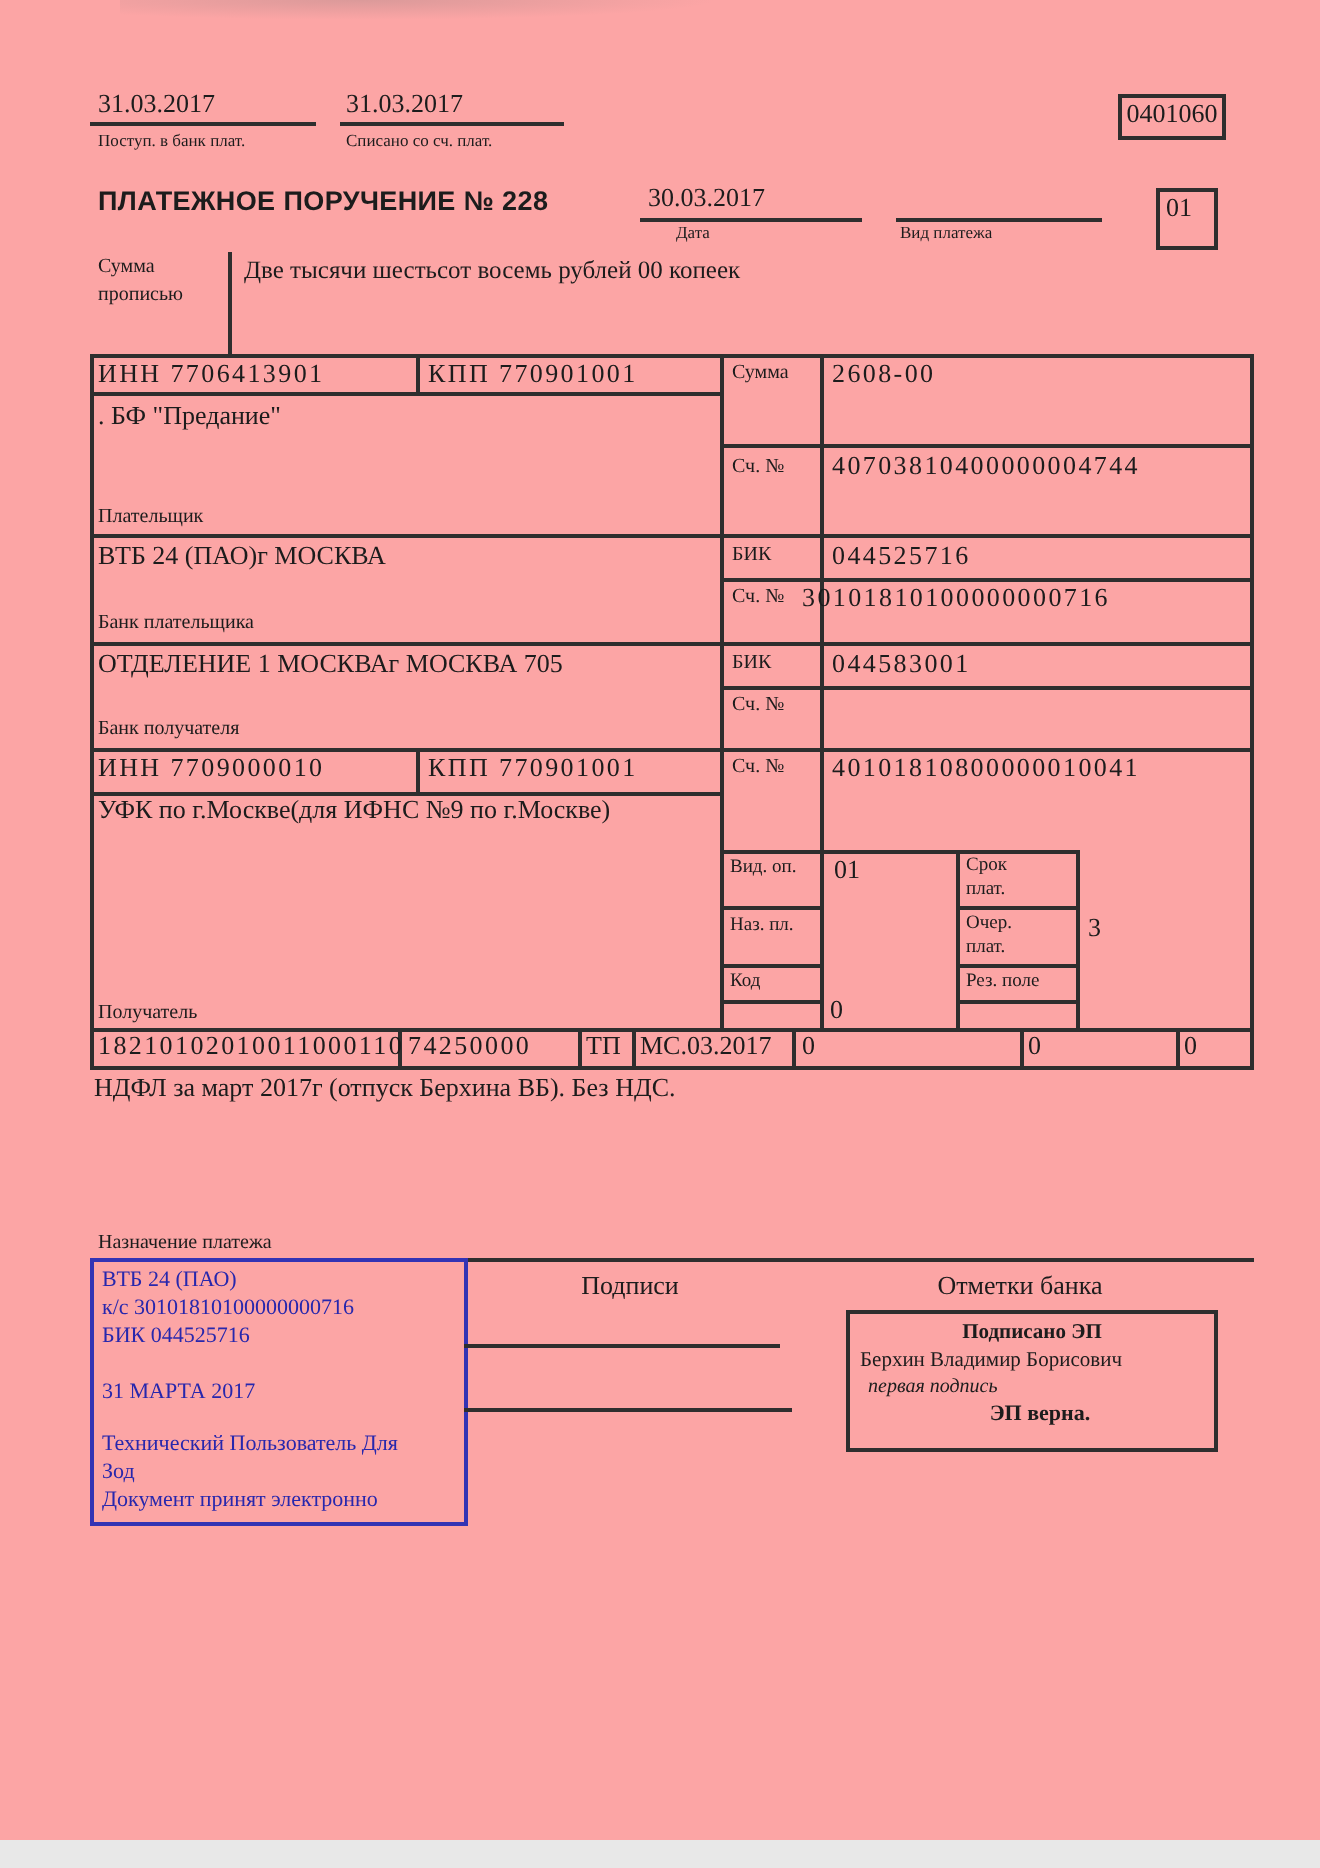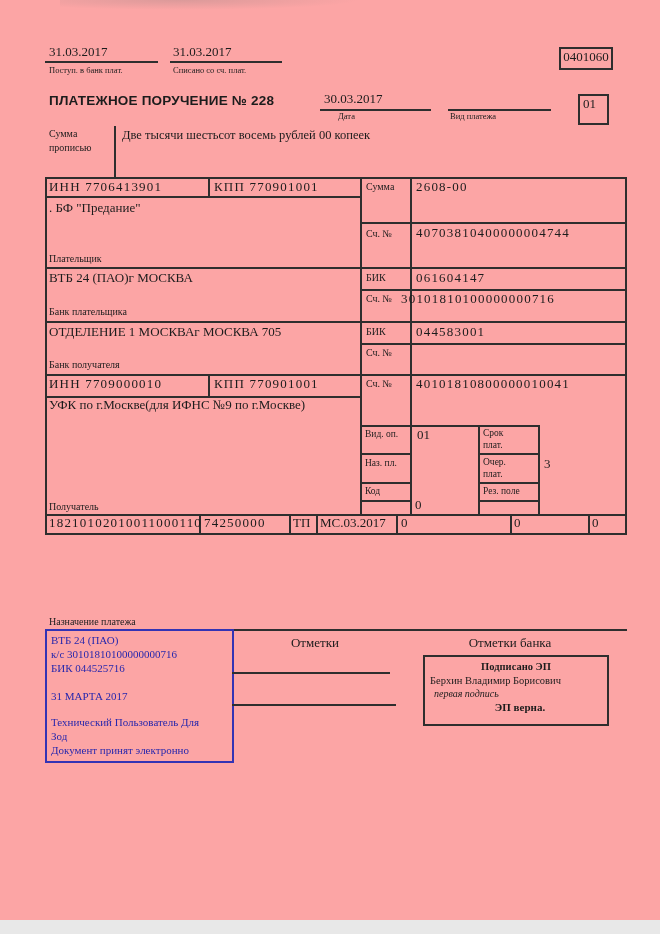--- a/index.html
+++ b/index.html
@@ -98,21 +98,21 @@
   <div class="txt fs-val ls" style="left:214px;top:180px;">КПП 770901001</div>
   <div class="txt fs-label" style="left:366px;top:181px;">Сумма</div>
   <div class="txt fs-val ls" style="left:416px;top:180px;">2608-00</div>
   <div class="txt fs-val" style="left:49px;top:201px;">. БФ "Предание"</div>
   <div class="txt fs-label" style="left:366px;top:228px;">Сч. №</div>
   <div class="txt fs-val ls" style="left:416px;top:226px;">40703810400000004744</div>
   <div class="txt fs-label" style="left:49px;top:253px;">Плательщик</div>
 
   <div class="txt fs-val" style="left:49px;top:271px;">ВТБ 24 (ПАО)г МОСКВА</div>
   <div class="txt fs-label" style="left:366px;top:272px;">БИК</div>
-  <div class="txt fs-val ls" style="left:416px;top:271px;">061604147</div>
+  <div class="txt fs-val ls" style="left:416px;top:271px;">044525716</div>
   <div class="txt fs-label" style="left:366px;top:293px;">Сч. №</div>
   <div class="txt fs-val ls" style="left:401px;top:292px;">30101810100000000716</div>
   <div class="txt fs-label" style="left:49px;top:306px;">Банк плательщика</div>
 
   <div class="txt fs-val" style="left:49px;top:325px;">ОТДЕЛЕНИЕ 1 МОСКВАг МОСКВА 705</div>
   <div class="txt fs-label" style="left:366px;top:326px;">БИК</div>
   <div class="txt fs-val ls" style="left:416px;top:325px;">044583001</div>
   <div class="txt fs-label" style="left:366px;top:347px;">Сч. №</div>
   <div class="txt fs-label" style="left:49px;top:359px;">Банк получателя</div>
 
@@ -136,33 +136,34 @@
   <div class="txt fs-val" style="left:415px;top:498px;">0</div>
 
   <div class="txt fs-val ls" style="left:49px;top:516px;">18210102010011000110</div>
   <div class="txt fs-val ls" style="left:204px;top:516px;">74250000</div>
   <div class="txt fs-val" style="left:293px;top:516px;">ТП</div>
   <div class="txt fs-val" style="left:320px;top:516px;">МС.03.2017</div>
   <div class="txt fs-val" style="left:401px;top:516px;">0</div>
   <div class="txt fs-val" style="left:514px;top:516px;">0</div>
   <div class="txt fs-val" style="left:592px;top:516px;">0</div>
 
+  <div class="txt fs-val" style="left:47px;top:537px;">НДФЛ за март 2017г (отпуск Берхина ВБ). Без НДС.</div>
   <div class="txt fs-label" style="left:49px;top:616px;">Назначение платежа</div>
   <div class="hl" style="left:45px;top:629px;width:582px;"></div>
 
   <div class="bluebox" style="left:45px;top:629px;width:185px;height:130px;"></div>
   <div class="txt blue" style="left:51px;top:634px;font-size:11px;">ВТБ 24 (ПАО)</div>
   <div class="txt blue" style="left:51px;top:648px;font-size:11px;">к/с 30101810100000000716</div>
   <div class="txt blue" style="left:51px;top:662px;font-size:11px;">БИК 044525716</div>
   <div class="txt blue" style="left:51px;top:690px;font-size:11px;">31 МАРТА 2017</div>
   <div class="txt blue" style="left:51px;top:716px;font-size:11px;font-family:Liberation Serif, serif;">Технический Пользователь Для</div>
   <div class="txt blue" style="left:51px;top:730px;font-size:11px;">Зод</div>
   <div class="txt blue" style="left:51px;top:744px;font-size:11px;">Документ принят электронно</div>
 
-  <div class="txt fs-val center" style="left:230px;top:636px;width:170px;">Отметки</div>
+  <div class="txt fs-val center" style="left:230px;top:636px;width:170px;">Подписи</div>
   <div class="hl" style="left:232px;top:672px;width:158px;"></div>
   <div class="hl" style="left:232px;top:704px;width:164px;"></div>
 
   <div class="txt fs-val center" style="left:415px;top:636px;width:190px;">Отметки банка</div>
   <div class="box" style="left:423px;top:655px;width:182px;height:67px;">
     <div class="txt center" style="left:0;top:4px;width:100%;font-size:10.5px;font-weight:bold;">Подписано ЭП</div>
     <div class="txt" style="left:5px;top:18px;font-size:10.5px;">Берхин Владимир Борисович</div>
     <div class="txt" style="left:9px;top:31px;font-size:10px;font-style:italic;">первая подпись</div>
     <div class="txt center" style="left:30px;top:44px;width:130px;font-size:11px;font-weight:bold;">ЭП верна.</div>
   </div>

